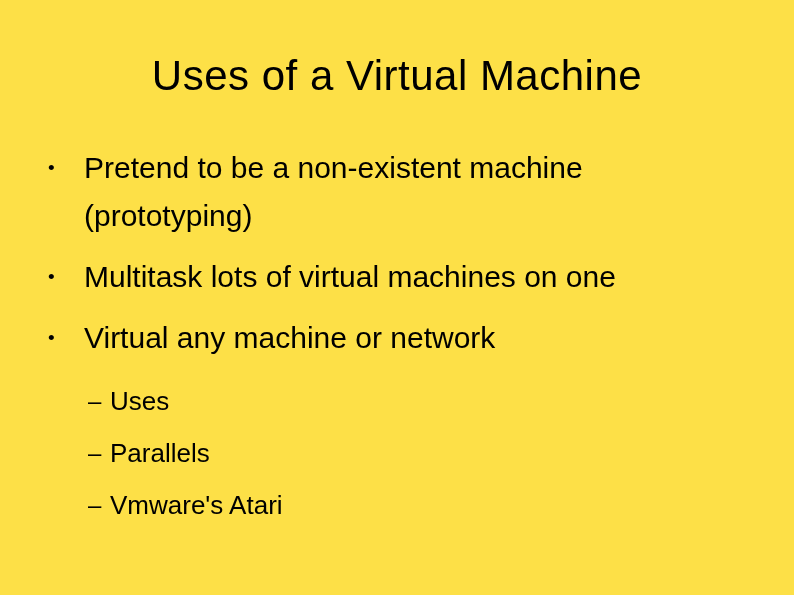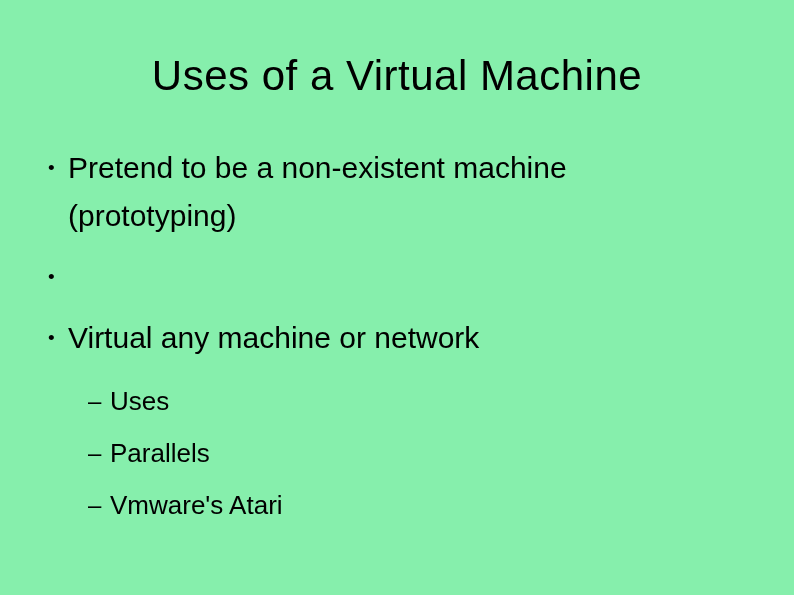--- a/index.html
+++ b/index.html
@@ -43,56 +43,58 @@
   }
   .bullet-marker {
     flex: 0 0 20px;
     margin-left: 48px;
     font-size: 19px;
     line-height: 48px;
     text-align: left;
   }
   .bullet-text .line {
     display: block;
+    margin-left: 16px;
   }
   .sublist {
     margin-top: 6px;
   }
   .subitem {
     display: flex;
     align-items: flex-start;
     font-size: 26px;
     line-height: 52px;
   }
   .sub-marker {
     flex: 0 0 22px;
     margin-left: 88px;
     font-size: 24px;
     line-height: 52px;
   }
 </style>
 </head>
 <body>
 
-<div class="slide" style="background: #86efac; color: rgb(0, 0, 0);">
+<div class="slide" style="background: #fde047; color: rgb(0, 0, 0);">
   <h1 class="title">Uses of a Virtual Machine</h1>
 
   <div class="bullets">
 
     <div class="bullet">
       <span class="bullet-marker">•</span>
       <span class="bullet-text">
         <span class="line">Pretend to be a non-existent machine</span>
         <span class="line">(prototyping)</span>
       </span>
     </div>
 
     <div class="bullet">
       <span class="bullet-marker">•</span>
       <span class="bullet-text">
+        <span class="line">Multitask lots of virtual machines on one</span>
       </span>
     </div>
 
     <div class="bullet">
       <span class="bullet-marker">•</span>
       <span class="bullet-text">
         <span class="line">Virtual any machine or network</span>
       </span>
     </div>
 

